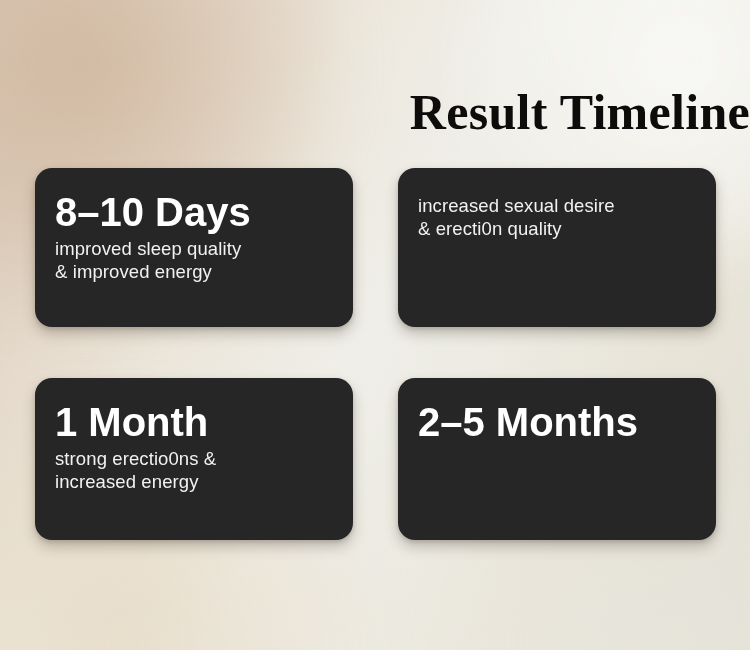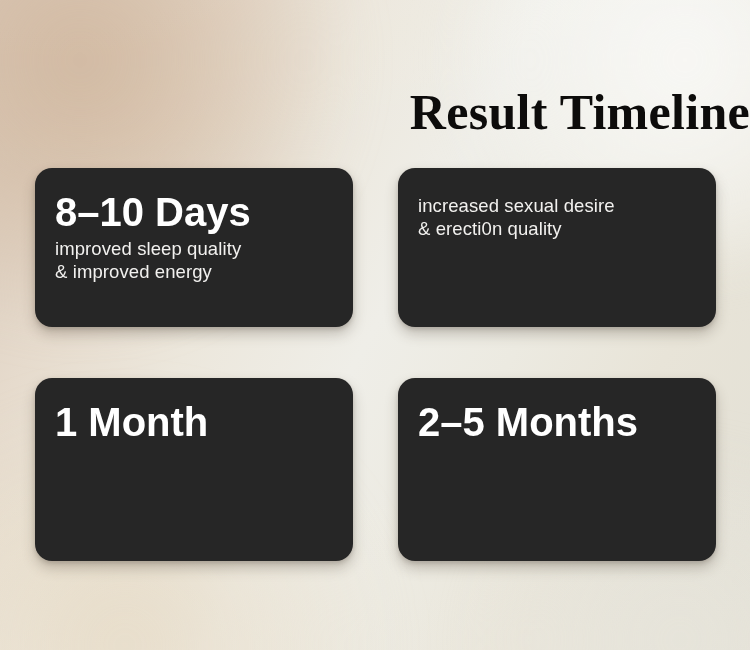--- a/index.html
+++ b/index.html
@@ -135,21 +135,21 @@
     background: #262626;
     border-radius: 17px;
     height: 159px;
     box-sizing: border-box;
     padding: 26px 20px 0 20px;
     box-shadow: 0 7px 13px rgba(60,50,40,0.26),
                 0 2px 4px rgba(60,50,40,0.18);
     position: relative;
   }
   .card.tall {
-    height: 183px;
+    height: 162px;
   }
 
   .card-heading {
     color: #ffffff;
     font-family: "Liberation Sans", sans-serif;
     font-weight: bold;
     font-size: 40px;
     line-height: 36px;
     letter-spacing: 0px;
     margin: 0 0 7px 0;
@@ -191,20 +191,22 @@
 &amp; improved energy</div>
       </div>
 
       <div class="card">
         <div class="card-body">increased sexual desire
 &amp; erecti0n quality</div>
       </div>
 
       <div class="card tall">
         <div class="card-heading">1 Month</div>
+        <div class="card-body">strong erectio0ns &amp;
+increased energy</div>
       </div>
 
       <div class="card tall">
         <div class="card-heading">2–5 Months</div>
       </div>
 
     </div>
   </div>
 </div>
 

